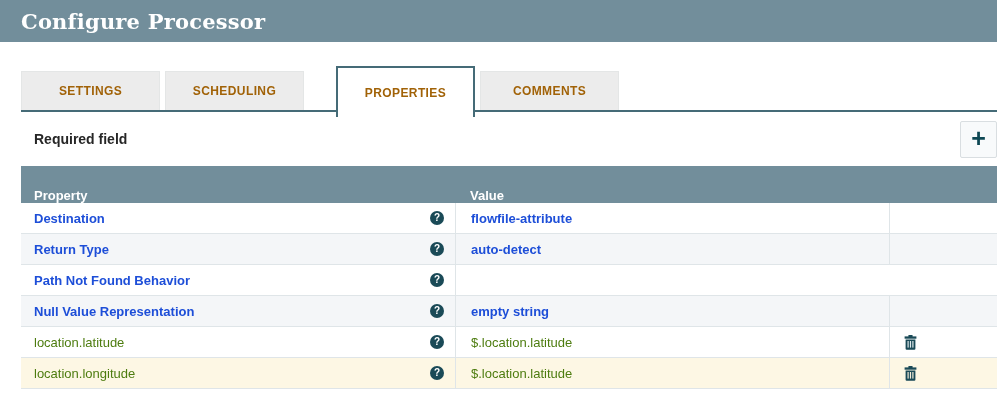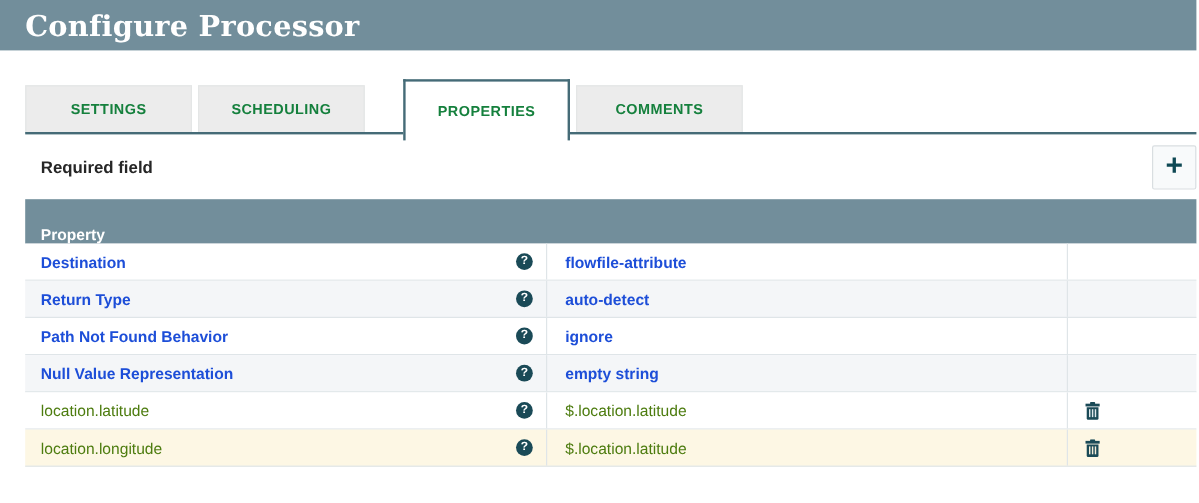--- a/index.html
+++ b/index.html
@@ -4,30 +4,30 @@
 <style>
   * { margin: 0; padding: 0; box-sizing: border-box; }
   html, body { width: 999px; height: 419px; overflow: hidden; background: #fff;
     font-family: "Liberation Sans", sans-serif; }
   .dialog { width: 997px; height: 419px; background: #fff; }
 
   
   .dialog-header { height: 42px; background: #728e9b; display: flex; align-items: center;
     padding-left: 21px; }
   .dialog-title { color: #ffffff; font-family: "DejaVu Serif", serif; font-weight: bold;
-    font-size: 24px; letter-spacing: 0.2px; }
+    font-size: 21px; letter-spacing: 0.2px; }
 
   
   .tabbar { position: relative; margin-top: 24px; height: 51px; padding-left: 21px;
     display: flex; align-items: flex-end; }
   .tabbar::after { content: ""; position: absolute; left: 21px; right: 0; bottom: 5px;
     height: 2px; background: #456b77; z-index: 1; }
   .tab { width: 139px; height: 40px; margin-right: 5px; margin-bottom: 6px;
     background: #ececec; border: 1px solid #e4e6e6; display: flex; align-items: center;
-    justify-content: center; font-size: 12px; font-weight: bold; color: #15803d;
+    justify-content: center; font-size: 12px; font-weight: bold; color: #a16207;
     letter-spacing: 0.4px; cursor: pointer; z-index: 0; }
   .tab.active { width: 139px; height: 51px; margin-bottom: 0; background: #ffffff;
     border: 2px solid #456b77; border-bottom: none; z-index: 2; margin-left: 27px; }
 
   
   .content { padding-left: 21px; width: 997px; }
   .toolbar { margin-top: 3px; height: 38px; display: flex; align-items: center;
     justify-content: space-between; width: 976px; }
   .required-label { margin-left: 13px; font-size: 14px; font-weight: bold; color: #262626; }
   .add-btn { width: 37px; height: 37px; background: #f8fafb; border: 1px solid #d9dee1;
@@ -88,20 +88,21 @@
       <div class="required-label">Required field</div>
       <button class="add-btn">
         <span class="plus">+</span>
       </button>
     </div>
 
     <div class="prop-table">
 
       <div class="thead">
         <div class="th th-property">Property</div>
+        <div class="th th-value">Value</div>
       </div>
 
       <div class="row bold">
         <div class="cell cell-property">
           <span class="prop-name">Destination</span>
           <span class="help-icon">?</span>
         </div>
         <div class="cell cell-value">
           <span class="prop-value">flowfile-attribute</span>
         </div>
@@ -116,23 +117,20 @@
         <div class="cell cell-value">
           <span class="prop-value">auto-detect</span>
         </div>
         <div class="cell cell-delete"></div>
       </div>
 
       <div class="row bold">
         <div class="cell cell-property">
           <span class="prop-name">Path Not Found Behavior</span>
           <span class="help-icon">?</span>
-        </div>
-        <div class="cell cell-value">
-          <span class="prop-value">ignore</span>
         </div>
         <div class="cell cell-delete"></div>
       </div>
 
       <div class="row bold alt">
         <div class="cell cell-property">
           <span class="prop-name">Null Value Representation</span>
           <span class="help-icon">?</span>
         </div>
         <div class="cell cell-value">

